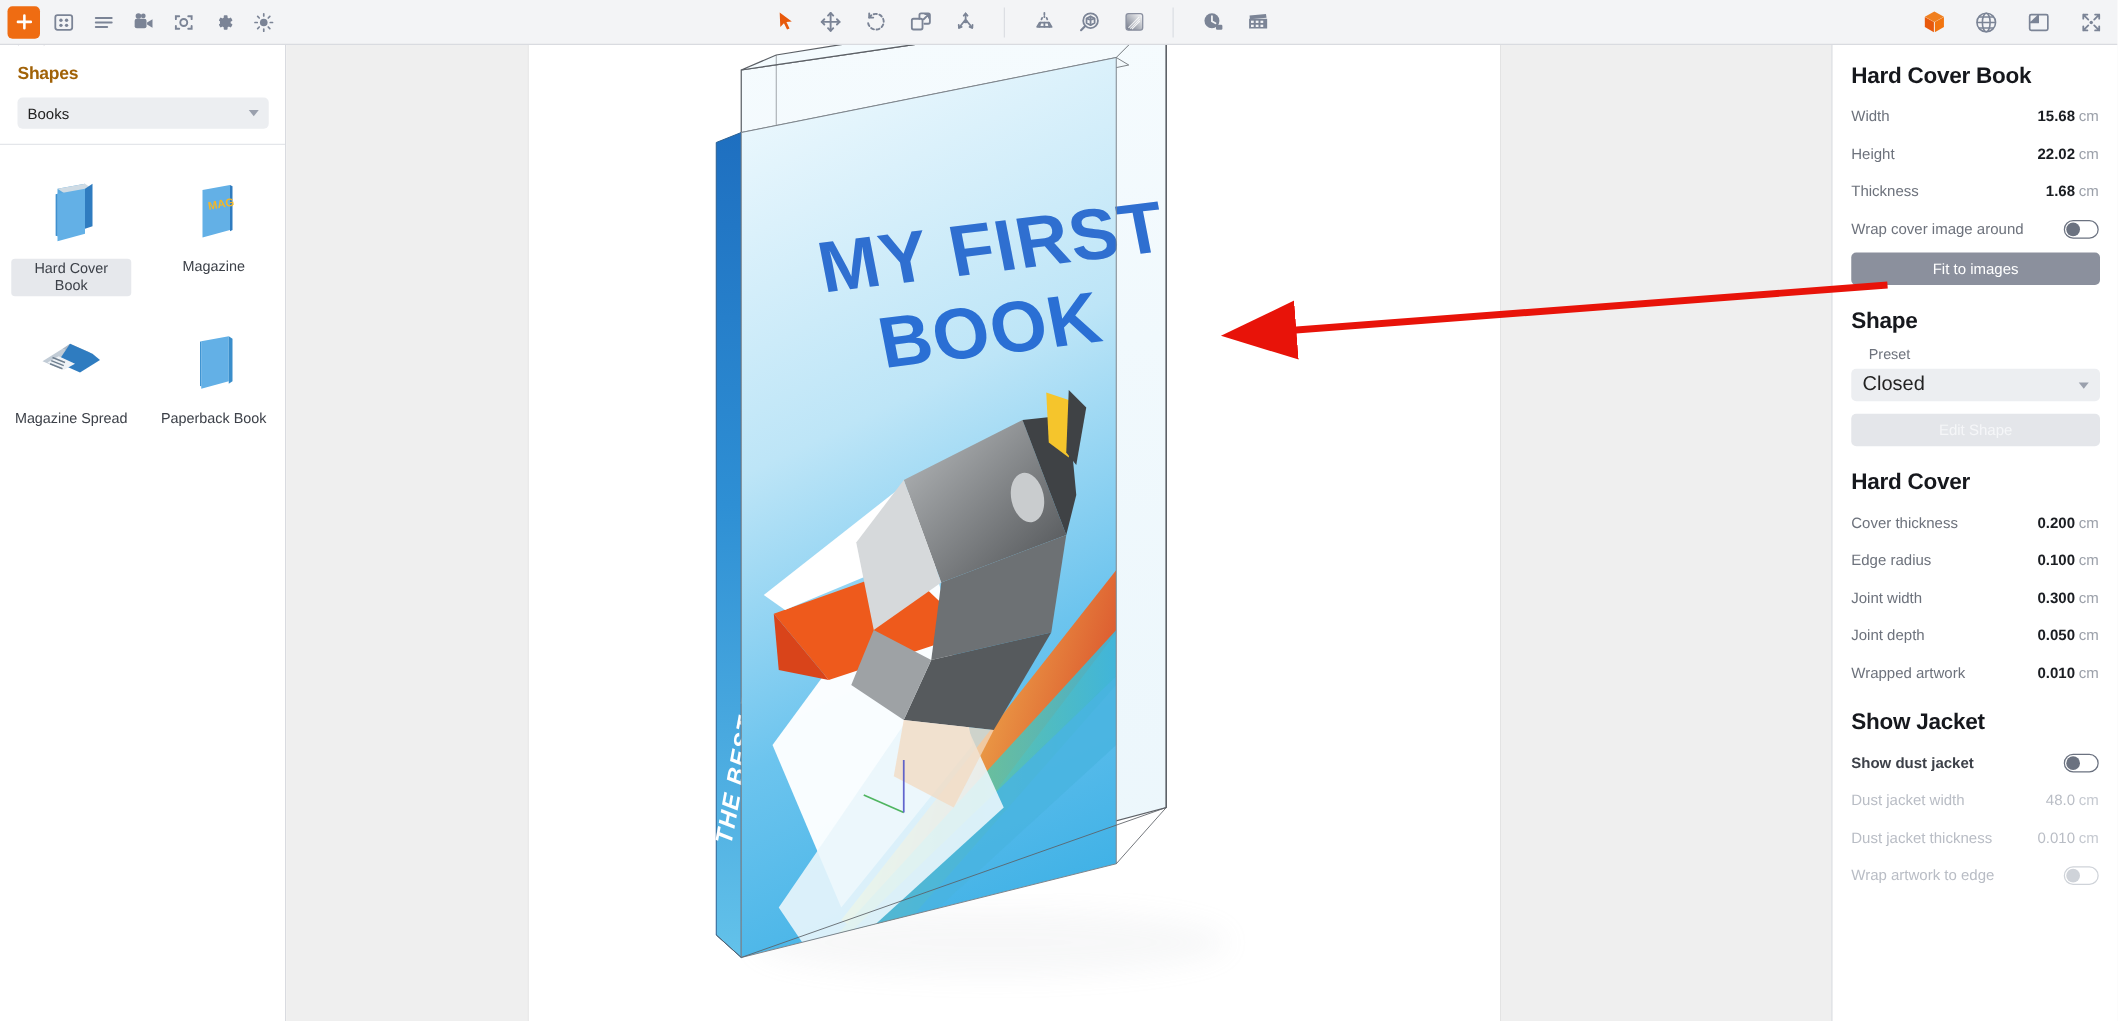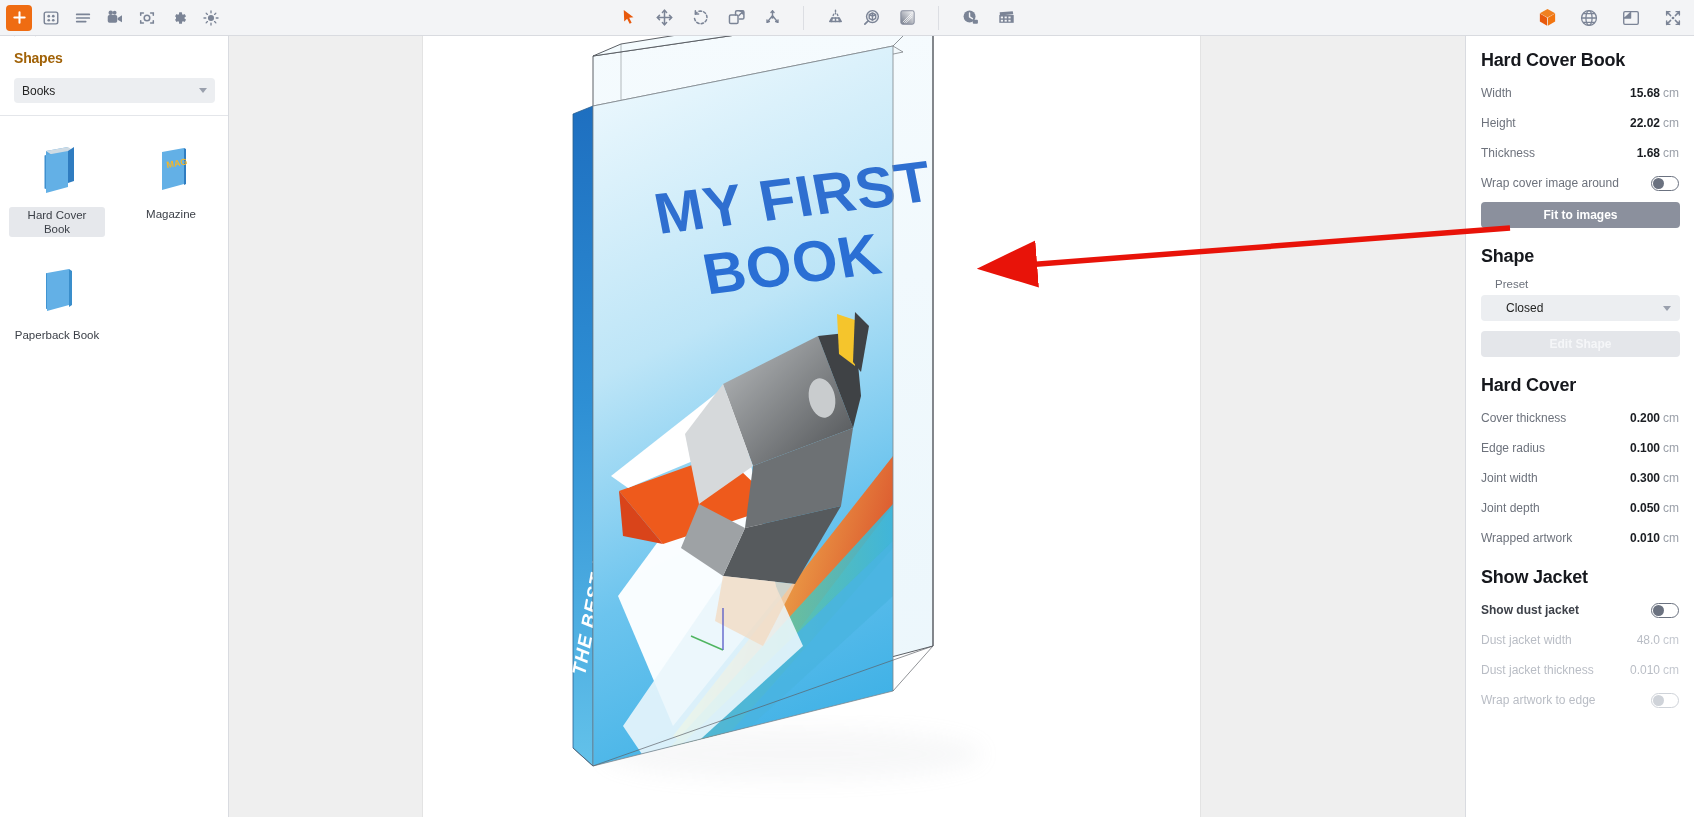--- a/index.html
+++ b/index.html
@@ -154,32 +154,32 @@
     position: absolute; left: 1px; top: 1px;
     width: 11px; height: 11px; border-radius: 50%;
     background: #6b7280;
   }
   .toggle.dim { border-color: #cfd3d9; }
   .toggle.dim .knob { background: #cfd3d9; }
   .btn-wide {
     height: 26px; width: 199px;
     border-radius: 4px;
     display: flex; align-items: center; justify-content: center;
-    font-size: 12px; font-weight: 700;
+    font-size: 12px; font-weight: 400;
     cursor: pointer;
     margin-top: 4px;
   }
   .btn-fit { background: #8b909d; color: #ffffff; }
   .btn-disabled { background: #e4e6ea; color: #f5f6f8; cursor: default; }
   .sub-label { font-size: 11.5px; color: #6d727c; margin-bottom: 5px; margin-left: 14px; }
   .select-r {
     height: 26px; width: 199px;
     background: #eceef1; border-radius: 4px;
-    display: flex; align-items: center; padding: 0 25px;
-    font-size: 12px; color: #232323; cursor: pointer;
+    display: flex; align-items: center; padding: 0 9px;
+    font-size: 16px; color: #232323; cursor: pointer;
     position: relative; margin-bottom: 10px;
   }
   .select-r .caret {
     position: absolute; right: 9px;
     width: 0; height: 0;
     border-left: 4px solid transparent;
     border-right: 4px solid transparent;
     border-top: 5px solid #9aa0ad;
   }
 </style>
@@ -398,20 +398,34 @@
           <div class="shape-thumb">
             <svg width="58" height="58" viewBox="0 0 58 58">
               <path d="M20 12l22-4v36l-22 6z" fill="#63b0e6"></path>
               <path d="M42 8l2 1v35l-2 1z" fill="#2f7cc0"></path>
               <text x="25" y="28" font-family="Liberation Sans, sans-serif" font-size="9" font-weight="bold" fill="#f4b728" transform="rotate(-10 25 28)">MAG</text>
             </svg>
           </div>
           <div class="shape-label">Magazine</div>
         </div>
 
+        <div class="shape-cell">
+          <div class="shape-thumb">
+            <svg width="58" height="58" viewBox="0 0 58 58">
+              <path d="M6 28l16-10 14 6-16 10z" fill="#c2ccd6"></path>
+              <path d="M22 18l6-4 16 7-6 4z" fill="#adb9c6"></path>
+              <path d="M28 14l18 8 6 5-16 10-18-8z" fill="#2f7cc0"></path>
+              <path d="M19 24l13 6-9 5-13-6z" fill="#eef2f6"></path>
+              <g stroke="#6f7f8f" stroke-width="1.1">
+                <path d="M14 25l10 4M13 27.5l10 4M12 30l10 4"></path>
+              </g>
+            </svg>
+          </div>
+          <div class="shape-label">Magazine Spread</div>
+        </div>
 
         <div class="shape-cell">
           <div class="shape-thumb">
             <svg width="58" height="58" viewBox="0 0 58 58">
               <path d="M19 12l22-4v36l-22 6z" fill="#63b0e6"></path>
               <path d="M41 8l3 2v34l-3 2z" fill="#3a8ecb"></path>
               <path d="M19 12l-1 .3v35.5l1 .2z" fill="#4094d2"></path>
             </svg>
           </div>
           <div class="shape-label">Paperback Book</div>

